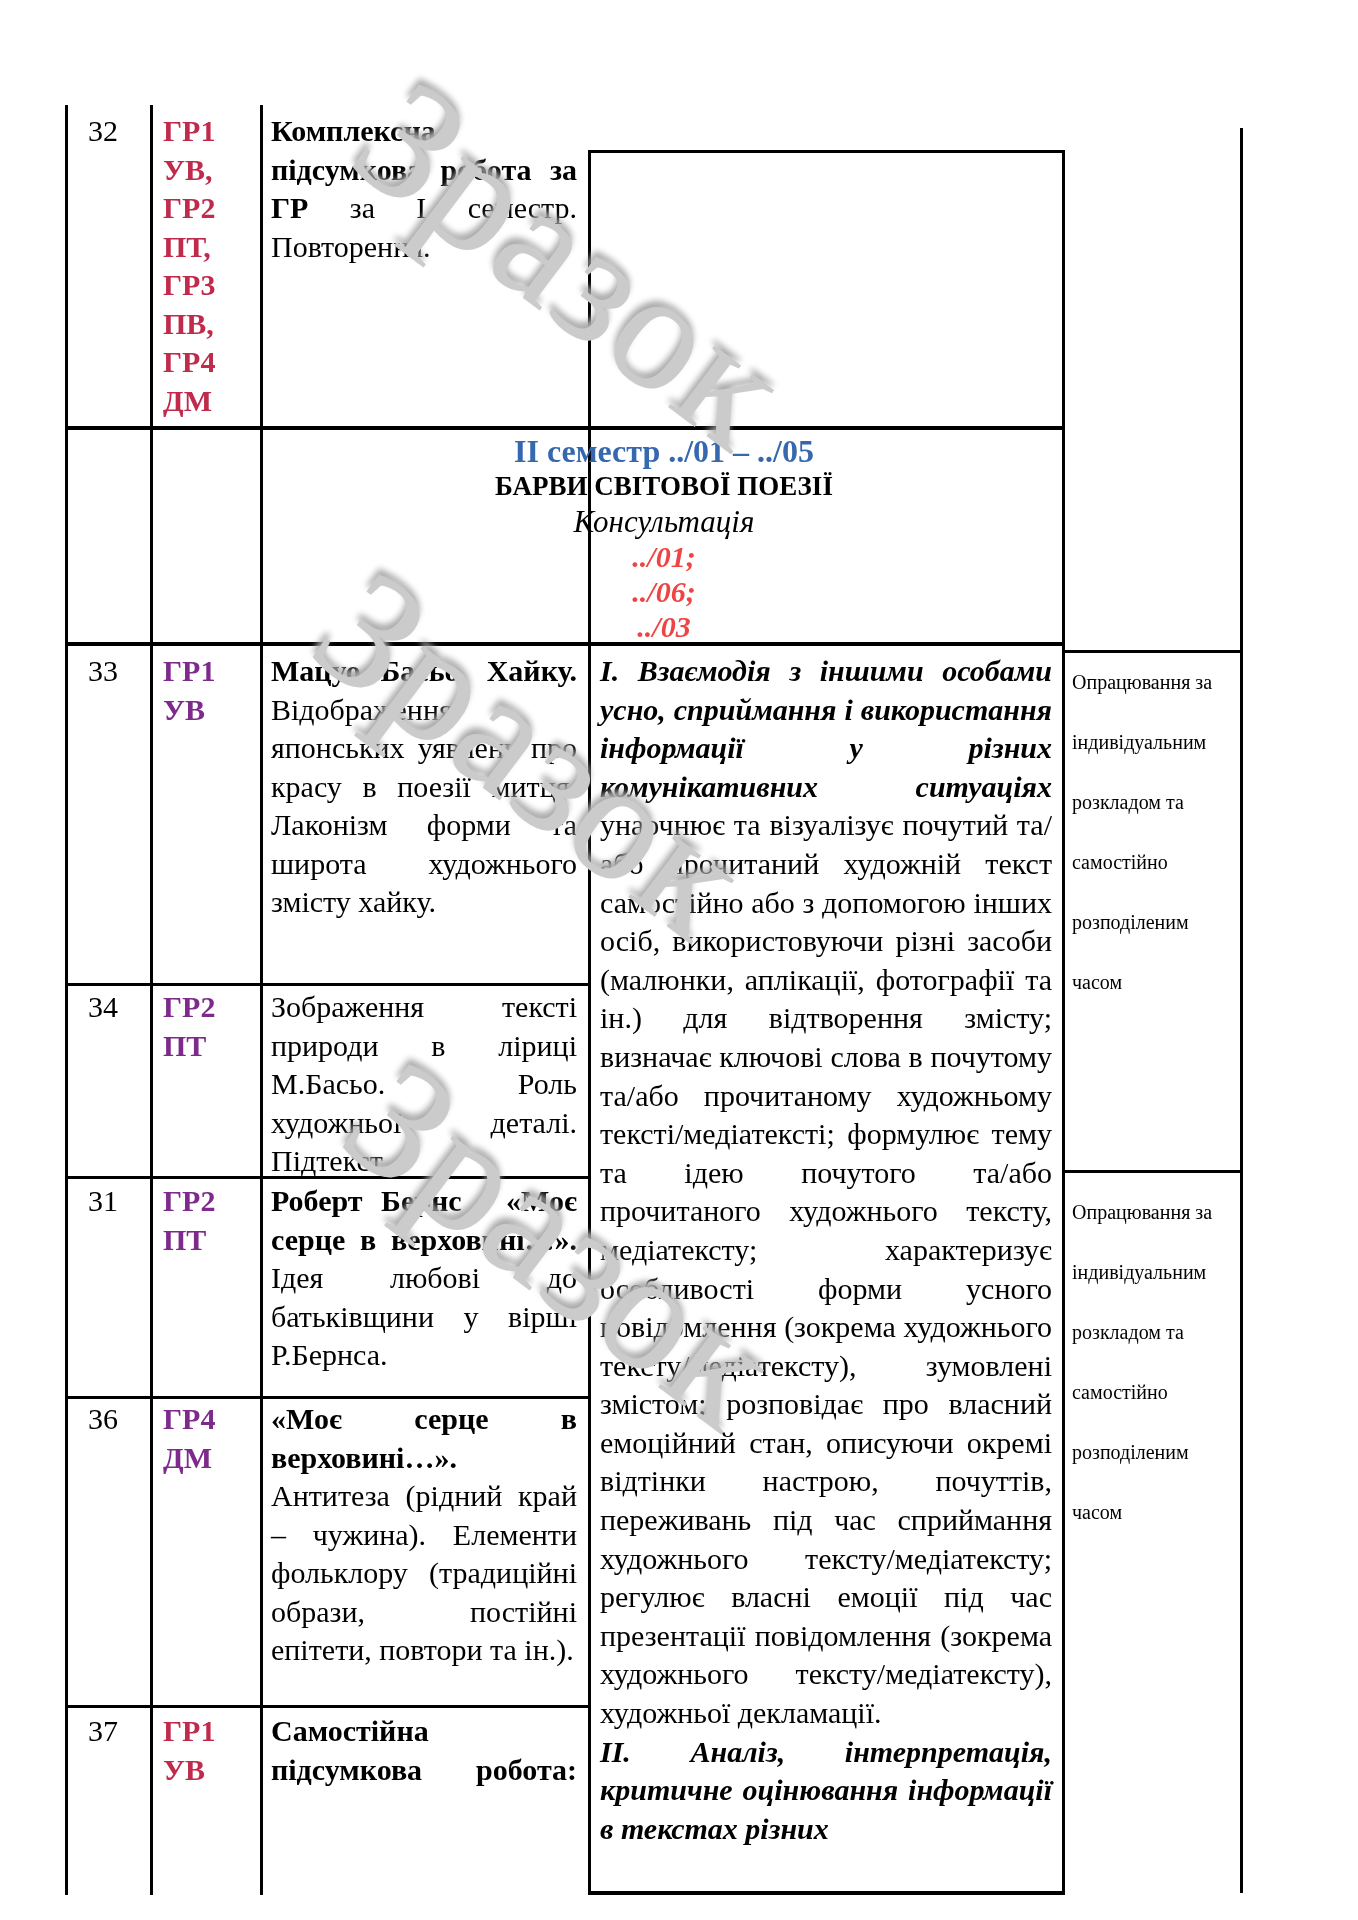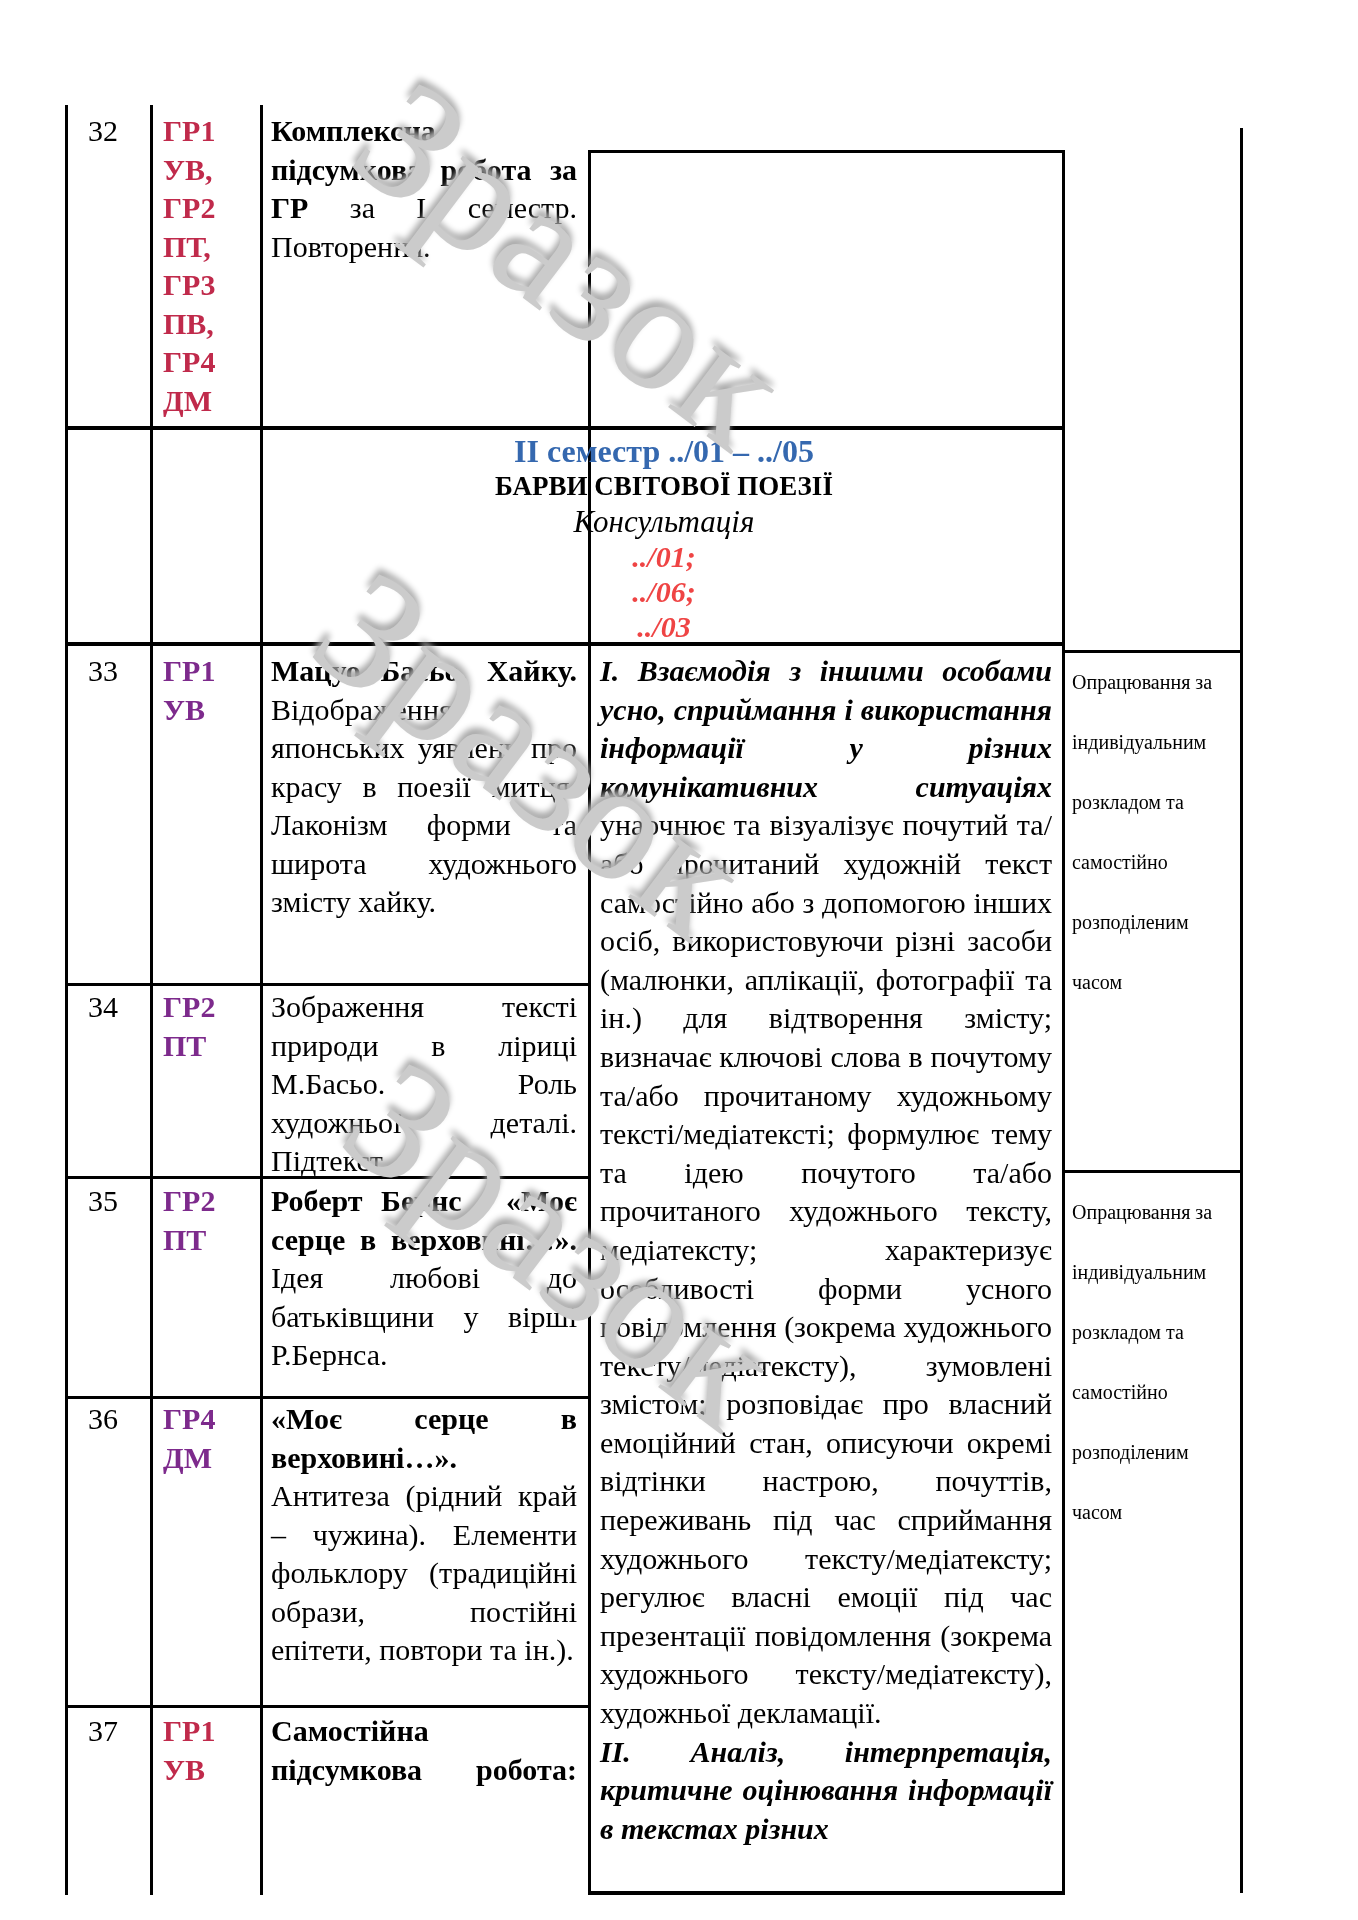--- a/index.html
+++ b/index.html
@@ -129,21 +129,21 @@
 
 <div class="cell num row34">34</div>
 <div class="cell codes row34" data-color="purple">
   <div>ГР2</div>
   <div>ПТ</div>
 </div>
 <div class="cell topic row34">
   <span class="b"></span><span>Зображення тексті природи в ліриці М.Басьо. Роль художньої деталі. Підтекст.</span>
 </div>
 
-<div class="cell num row35">35</div>
+<div class="cell num row35">31</div>
 <div class="cell codes row35" data-color="purple">
   <div>ГР2</div>
   <div>ПТ</div>
 </div>
 <div class="cell topic row35">
   <span class="b">Роберт Бернс . «Моє серце в верховині…».</span><span> Ідея любові до батьківщини у вірші Р.Бернса.</span>
 </div>
 
 <div class="cell num row36">36</div>
 <div class="cell codes row36" data-color="purple">

